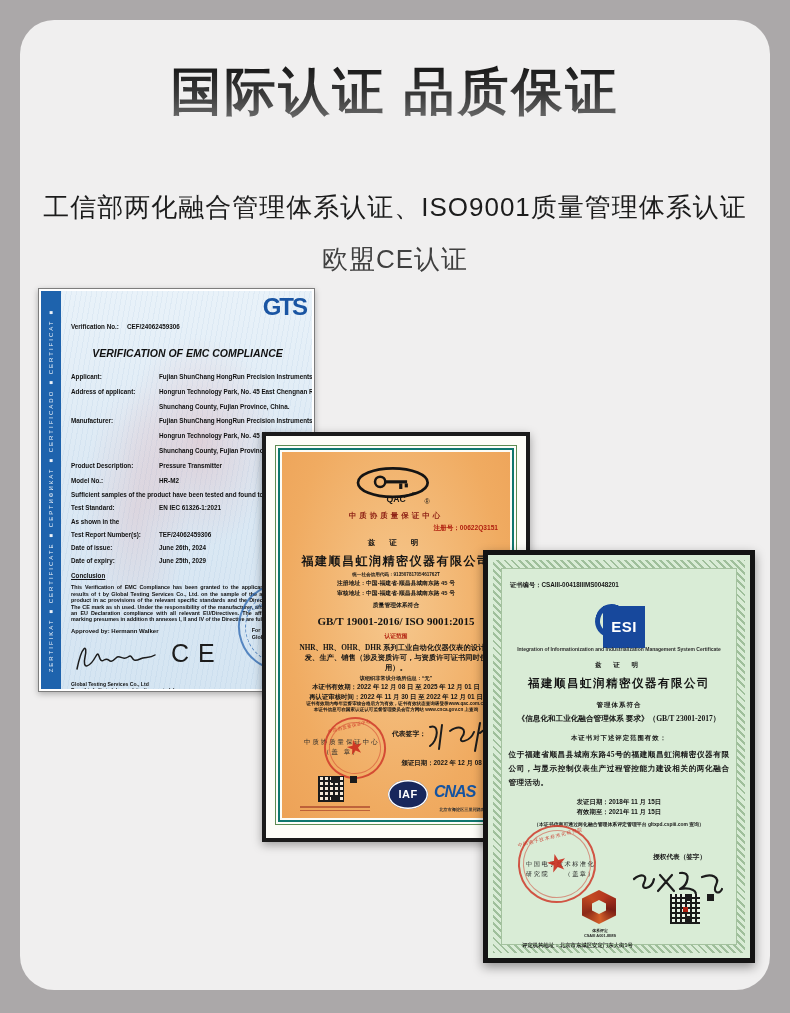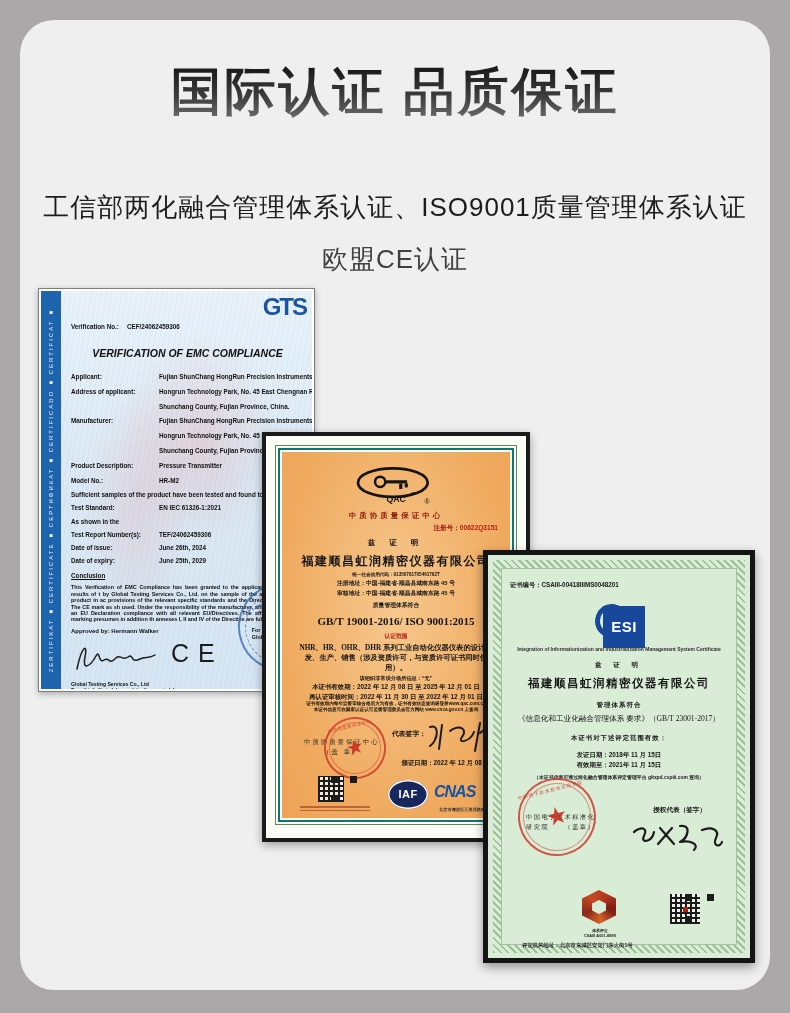--- a/index.html
+++ b/index.html
@@ -166,21 +166,21 @@
     background:#17489C; color:#fff; font-weight:900; font-size:15px; line-height:42px;
     letter-spacing:.5px; text-align:center; }
   .iim-title { font-family:"Liberation Serif",serif; font-weight:900; font-size:16.5px;
     letter-spacing:2px; margin-top:9px; white-space:nowrap; }
   .iim-sub-en { font-size:5px; color:#2e2e2e; margin-top:2px; white-space:nowrap;
     font-weight:600; }
   .iim-certify { font-size:6.5px; letter-spacing:5px; margin-top:9px; font-weight:600; }
   .iim-company { font-family:"Liberation Serif",serif; font-weight:900; font-size:11.5px;
     letter-spacing:1.5px; margin-top:6px; }
   .iim-conform { font-size:6.5px; margin-top:10px; font-weight:600; letter-spacing:1px; }
-  .iim-standard { font-family:"Liberation Serif",serif; font-weight:400; font-size:7.6px;
+  .iim-standard { font-family:"Liberation Serif",serif; font-weight:700; font-size:7.6px;
     margin-top:4px;text-align:center; }
   .iim-scope-intro { font-size:6.4px; margin-top:10px; font-weight:600; letter-spacing:1px; }
   .iim-scope { font-family:"Liberation Serif",serif; font-weight:900; font-size:7.6px;
     line-height:14px; width:96%; text-align:justify; margin-top:5px; letter-spacing:.4px; }
   .iim-dates { font-size:6.4px; font-weight:800; line-height:10px; margin-top:7px; }
   .iim-query { font-size:4.9px; font-weight:600; margin-top:4px; white-space:nowrap; }
   .iim-signzone { position:relative; width:100%; flex:1; }
   .iim-stamp-text { position:absolute; left:22px; top:32px; font-size:6.2px; color:#222;
     line-height:10px; letter-spacing:1.5px; text-align:left; }
   .iim-stamp { left:14px; top:-2px; width:78px; height:78px; }
@@ -384,20 +384,21 @@
     <div class="cesi">
       <span class="ring"></span>
       <span class="sq">ESI</span>
     </div>
     <div class="iim-sub-en">Integration of Informationization and Industrialization Management System Certificate</div>
     <div class="iim-certify">兹 证 明</div>
     <div class="iim-company">福建顺昌虹润精密仪器有限公司</div>
     <div class="iim-conform">管理体系符合</div>
     <div class="iim-standard">《信息化和工业化融合管理体系 要求》（GB/T 23001-2017）</div>
     <div class="iim-scope-intro">本证书对下述评定范围有效：</div>
+    <div class="iim-scope">位于福建省顺昌县城南东路45号的福建顺昌虹润精密仪器有限公司，与显示控制仪表生产过程管控能力建设相关的两化融合管理活动。</div>
     <div class="iim-dates">
       <div>发证日期：2018年 11 月 15日</div>
       <div>有效期至：2021年 11 月 15日</div>
     </div>
     <div class="iim-query">（本证书信息可通过两化融合管理体系评定管理平台 gltxpd.cspiii.com 查询）</div>
     <div class="iim-signzone">
       <div class="iim-stamp-text">
         <div>中国电子技术标准化</div>
         <div>研究院　　（盖章）</div>
       </div>

